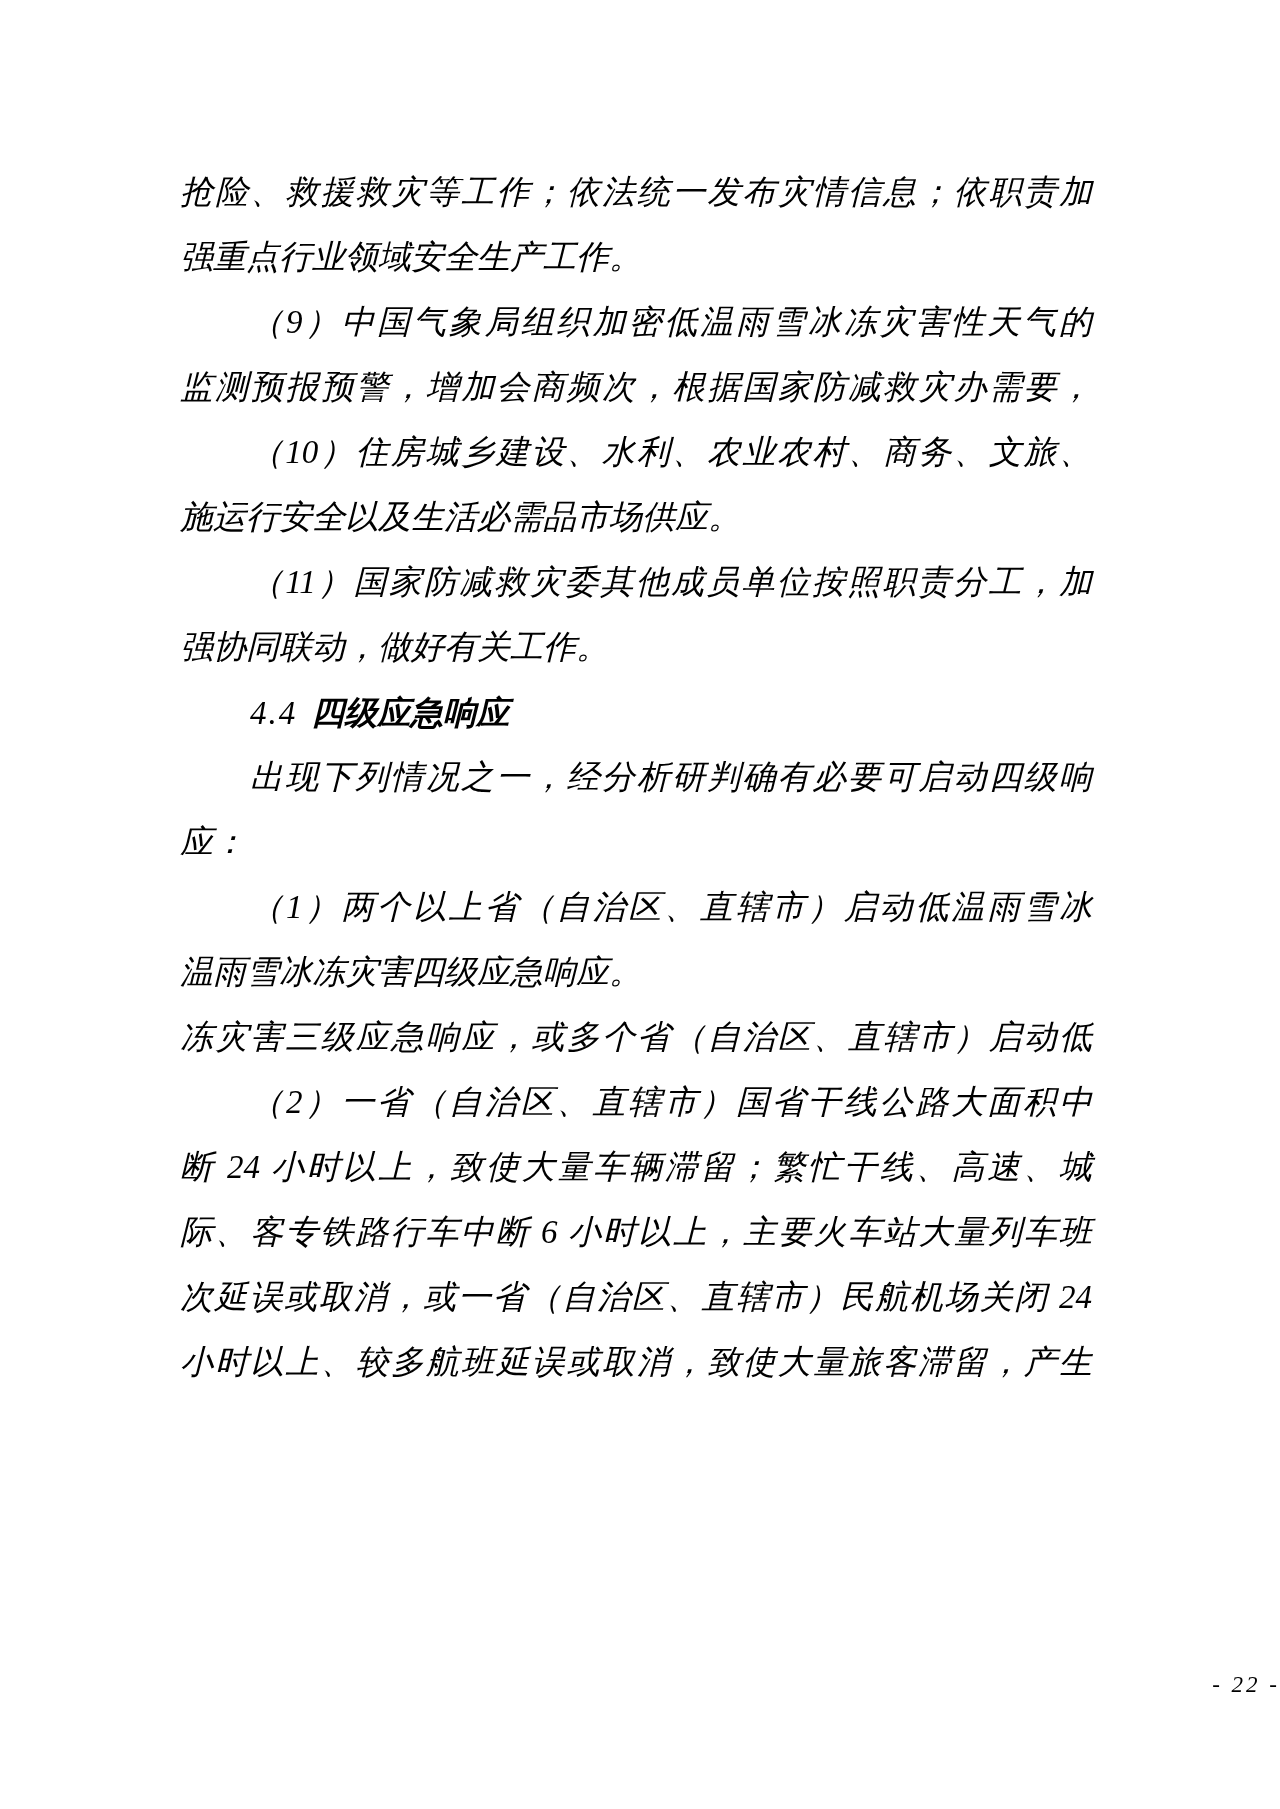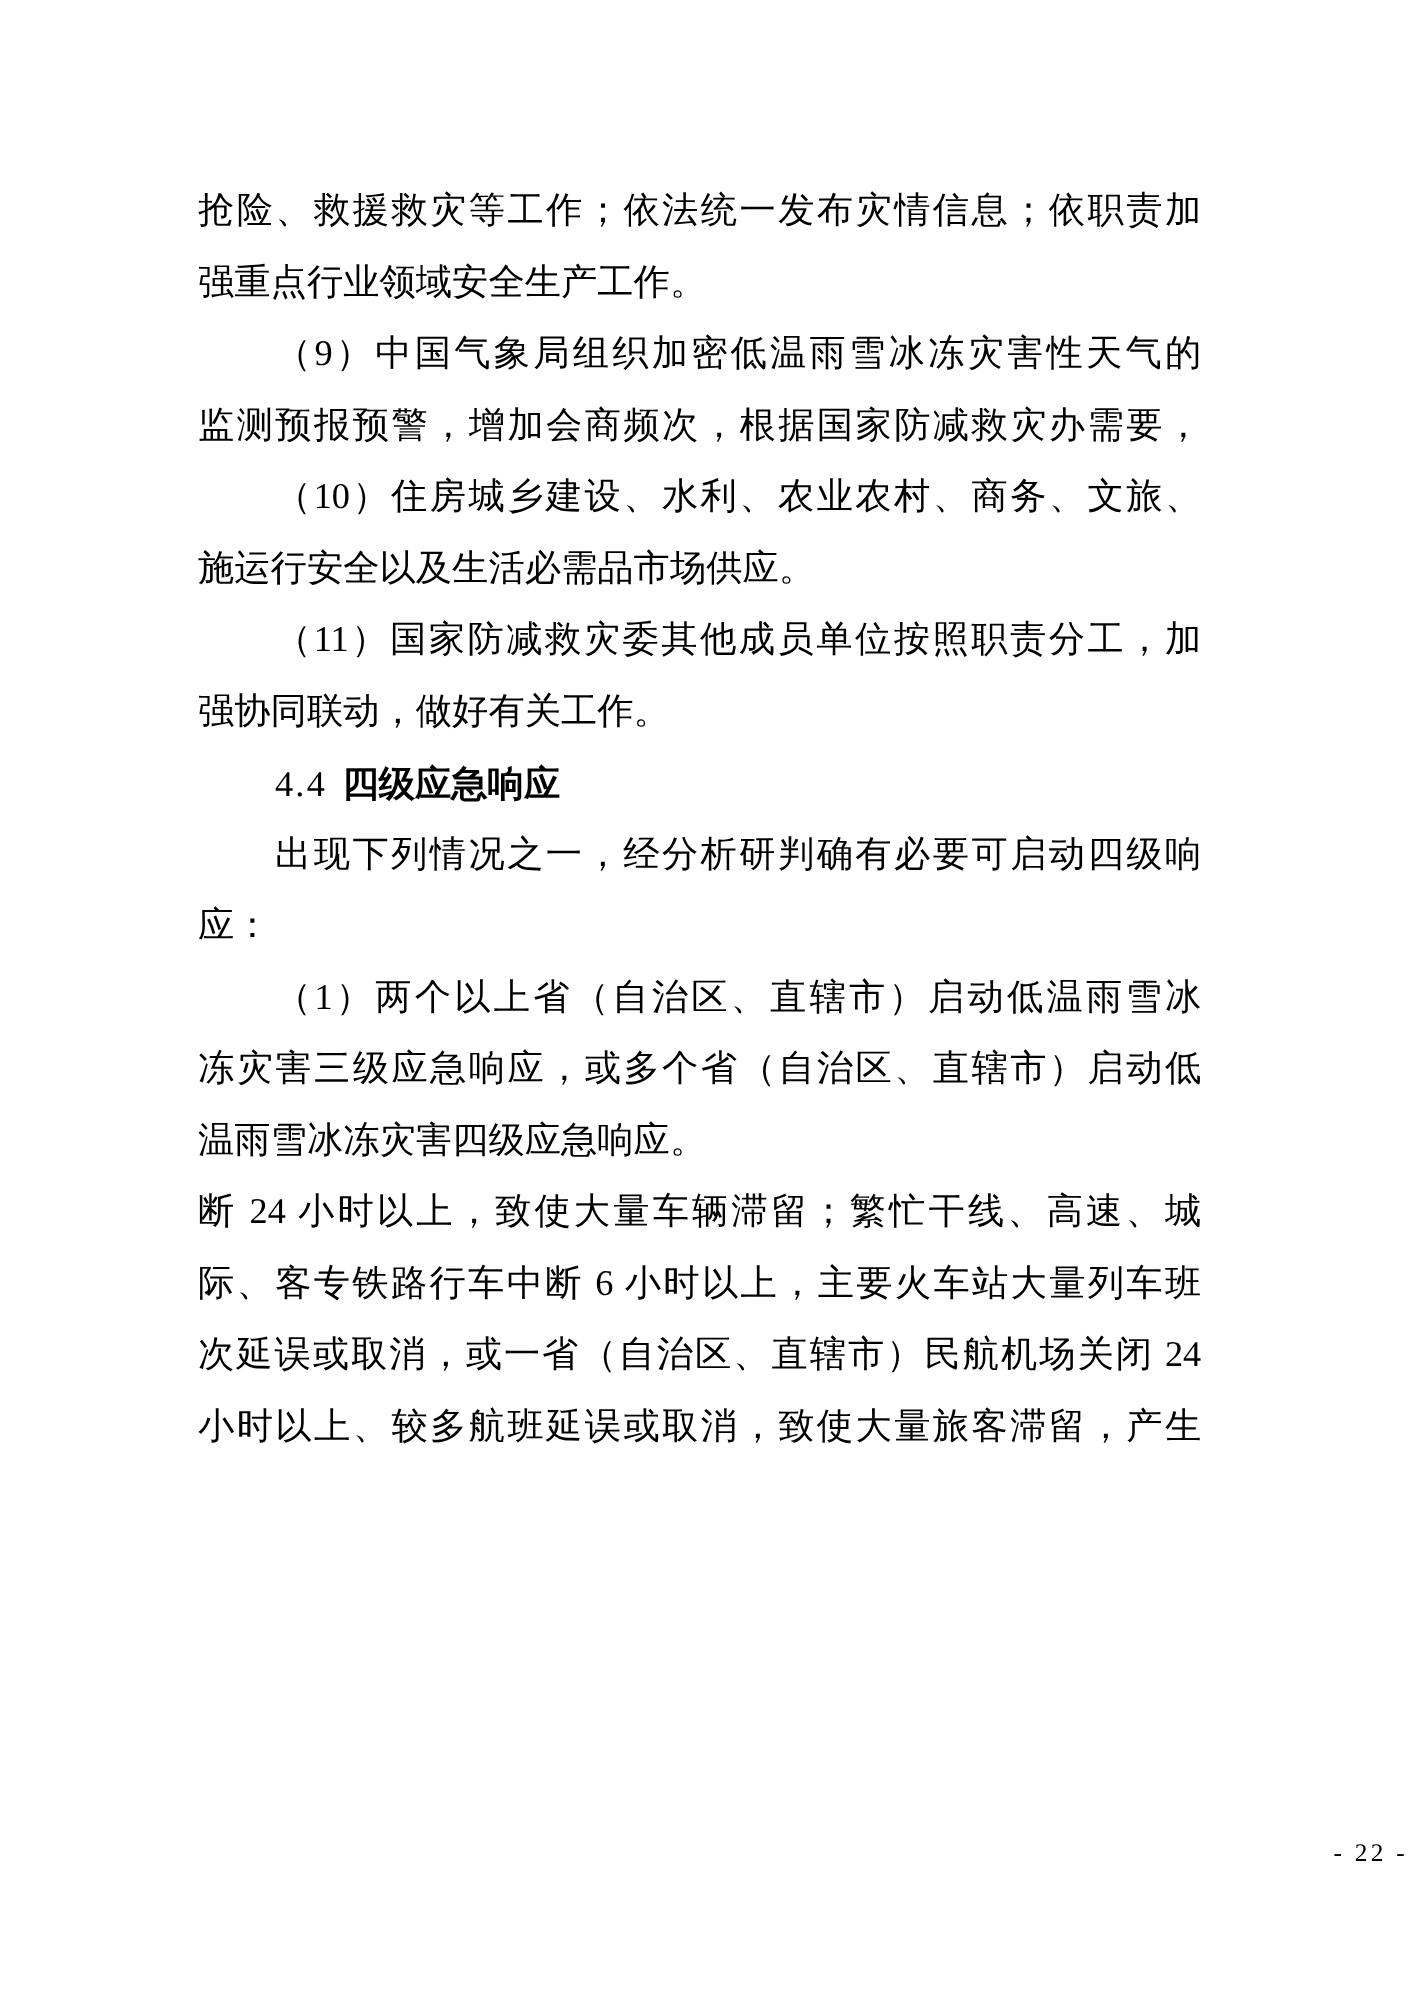--- a/index.html
+++ b/index.html
@@ -8,20 +8,21 @@
     background: #ffffff;
   }
   .page {
     position: relative;
     width: 1280px;
     height: 1809px;
     background: #ffffff;
     color: #000000;
     font-family: "Liberation Serif", "DejaVu Serif", serif;
     overflow: hidden;
+    font-style: italic;
   }
   .content {
     position: absolute;
     left: 180px;
     top: 160px;
     width: 912px;
   }
   .line {
     height: 65px;
     line-height: 65px;
@@ -70,22 +71,23 @@
       <div class="line body indent justify"><span class="t">（9）中国气象局组织加密低温雨雪冰冻灾害性天气的</span></div>
       <div class="line body justify"><span class="t">监测预报预警，增加会商频次，根据国家防减救灾办需要，</span></div>
       <div class="line body indent justify"><span class="t">（10）住房城乡建设、水利、农业农村、商务、文旅、</span></div>
       <div class="line body"><span class="t">施运行安全以及生活必需品市场供应。</span></div>
       <div class="line body indent justify"><span class="t">（11）国家防减救灾委其他成员单位按照职责分工，加</span></div>
       <div class="line body"><span class="t">强协同联动，做好有关工作。</span></div>
       <div class="line heading indent"><span class="num">4.4</span><span class="title">四级应急响应</span></div>
       <div class="line body indent justify"><span class="t">出现下列情况之一，经分析研判确有必要可启动四级响</span></div>
       <div class="line body"><span class="t">应：</span></div>
       <div class="line body indent justify"><span class="t">（1）两个以上省（自治区、直辖市）启动低温雨雪冰</span></div>
+      <div class="line body"><span class="t">温雨雪冰冻灾害四级应急响应。</span></div>
       <div class="line body justify"><span class="t">冻灾害三级应急响应，或多个省（自治区、直辖市）启动低</span></div>
-      <div class="line body"><span class="t">温雨雪冰冻灾害四级应急响应。</span></div>
+      <div class="line body indent justify"><span class="t">（2）一省（自治区、直辖市）国省干线公路大面积中</span></div>
       <div class="line body justify"><span class="t">断 24 小时以上，致使大量车辆滞留；繁忙干线、高速、城</span></div>
       <div class="line body justify"><span class="t">际、客专铁路行车中断 6 小时以上，主要火车站大量列车班</span></div>
       <div class="line body justify"><span class="t">次延误或取消，或一省（自治区、直辖市）民航机场关闭 24</span></div>
       <div class="line body justify"><span class="t">小时以上、较多航班延误或取消，致使大量旅客滞留，产生</span></div>
     </div>
   <div class="footer">
     <span class="pagenum">- 22 -</span>
   </div>
 </div>
 

